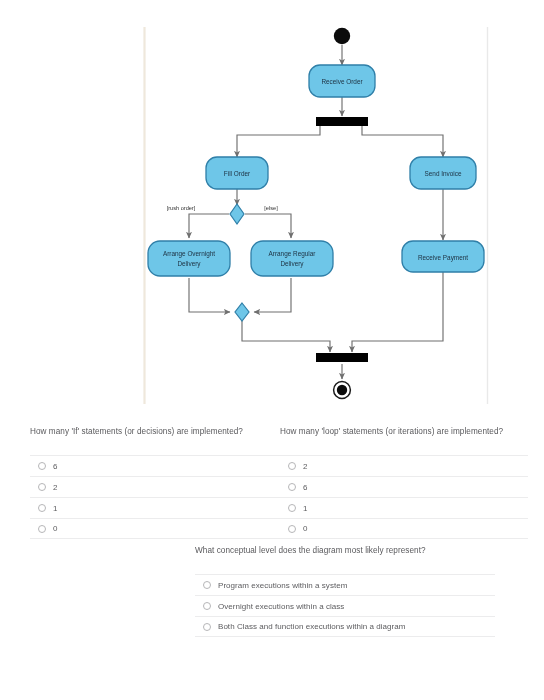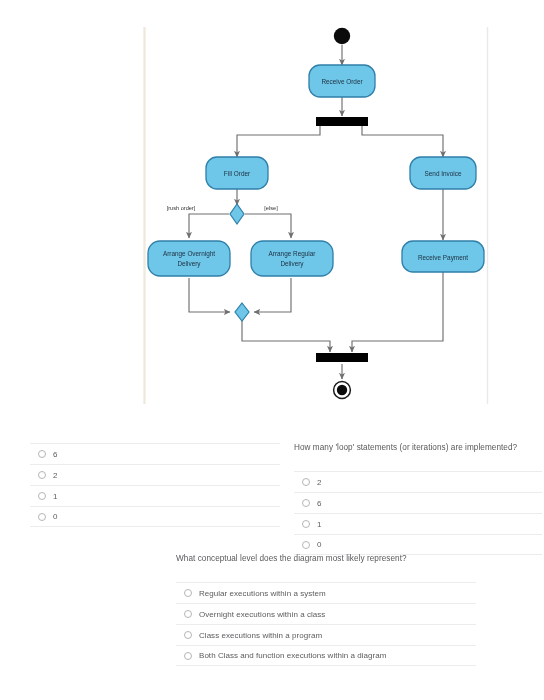--- a/index.html
+++ b/index.html
@@ -73,22 +73,22 @@
     margin-right: 7px;
   }
   .option-label {
     font-size: 8px;
     color: #5c5c5f;
     white-space: nowrap;
     letter-spacing: 0.04px;
   }
 
   #q1 { left: 30px;  top: 16px;  width: 250px; }
-  #q2 { left: 294px; top: 16px;  width: 248px; margin-top: 16px; }
-  #q3 { left: 176px; top: 135px; width: 300px; margin-top: 8px; }
+  #q2 { left: 280px; top: 16px;  width: 248px; }
+  #q3 { left: 195px; top: 135px; width: 300px; }
 
   .node-text {
     font-family: "Liberation Sans", sans-serif;
     font-size: 6.4px;
     fill: #1d3040;
   }
   .guard-text {
     font-family: "Liberation Sans", sans-serif;
     font-size: 5.6px;
     fill: #303030;
@@ -185,20 +185,21 @@
     <g>
       <circle cx="342" cy="390" r="8.4" fill="#ffffff" stroke="#1a1a1a" stroke-width="1.5"></circle>
       <circle cx="342" cy="390" r="5.2" fill="#0b0b0b"></circle>
     </g>
   </svg>
 </div>
 
 <div id="quiz-area">
 
   <div class="question-block" id="q1">
+    <div class="question-title">How many 'If' statements (or decisions) are implemented?</div>
     <div class="options-list">
       <div class="option-row">
         <span class="radio"></span>
         <span class="option-label">6</span>
       </div>
       <div class="option-row">
         <span class="radio"></span>
         <span class="option-label">2</span>
       </div>
       <div class="option-row">
@@ -232,29 +233,25 @@
         <span class="option-label">0</span>
       </div>
     </div>
   </div>
 
   <div class="question-block" id="q3">
     <div class="question-title">What conceptual level does the diagram most likely represent?</div>
     <div class="options-list">
       <div class="option-row">
         <span class="radio"></span>
-        <span class="option-label">Regular executions within a system</span>
+        <span class="option-label">Program executions within a system</span>
       </div>
       <div class="option-row">
         <span class="radio"></span>
         <span class="option-label">Overnight executions within a class</span>
-      </div>
-      <div class="option-row">
-        <span class="radio"></span>
-        <span class="option-label">Class executions within a program</span>
       </div>
       <div class="option-row">
         <span class="radio"></span>
         <span class="option-label">Both Class and function executions within a diagram</span>
       </div>
     </div>
   </div>
 
 </div>
 

